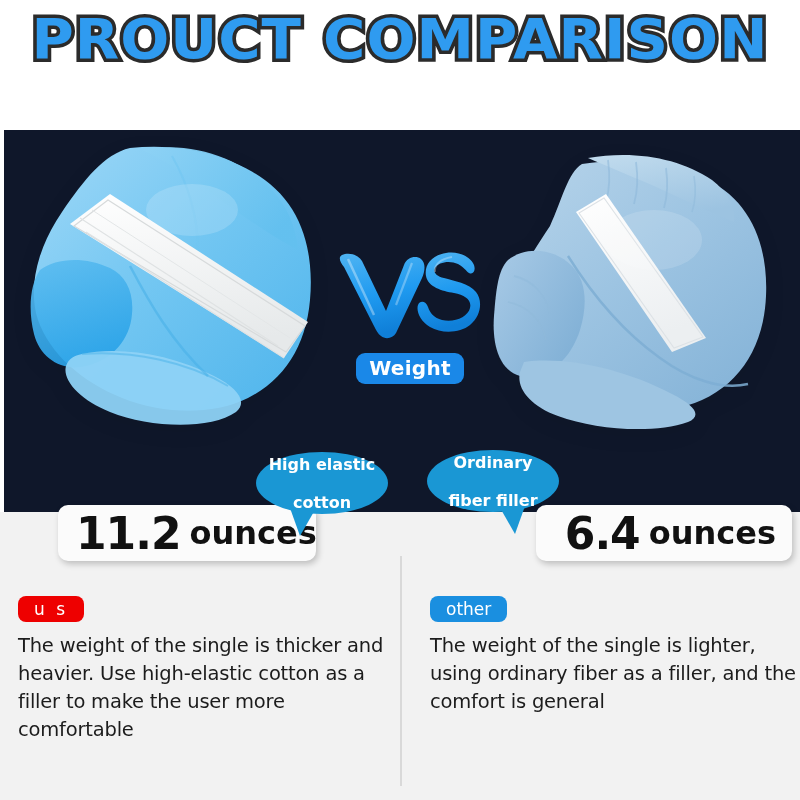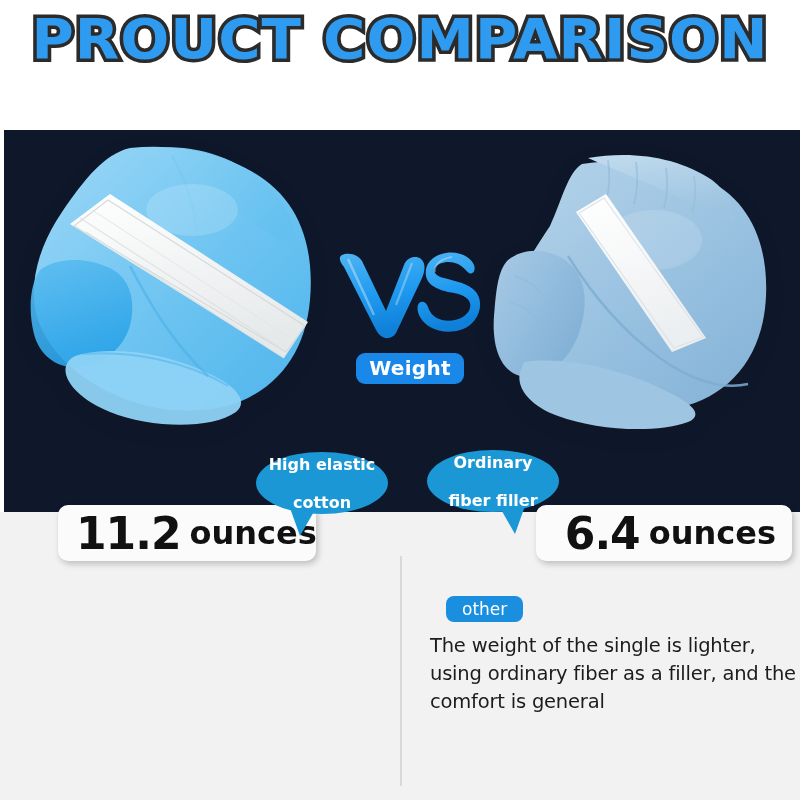--- a/index.html
+++ b/index.html
@@ -228,21 +228,20 @@
     padding: 0 16px;
     font-weight: normal;
   }
   .tag-us {
     background: #ee0000;
     letter-spacing: 3px;
   }
   .tag-other {
     background: #1a8fe0;
     letter-spacing: 0px;
-    margin-left: 16px;
   }
 
   .desc-text {
     margin-top: 10px;
     font-family: "DejaVu Sans", sans-serif;
     font-size: 19.5px;
     line-height: 28px;
     color: #1c1c1c;
     letter-spacing: -0.2px;
   }
@@ -400,19 +399,23 @@
     <span class="value-unit">ounces</span>
   </div>
 
   <div class="value-card value-card-right">
     <span class="value-num">6.4</span>
     <span class="value-unit">ounces</span>
   </div>
 
   <div class="divider"></div>
 
+  <div class="desc-col desc-left">
+    <div class="tag tag-us">u s</div>
+    <div class="desc-text">The weight of the single is thicker and heavier. Use high-elastic cotton as a filler to make the user more comfortable</div>
+  </div>
 
   <div class="desc-col desc-right">
     <div class="tag tag-other">other</div>
     <div class="desc-text">The weight of the single is lighter, using ordinary fiber as a filler, and the comfort is general</div>
   </div>
 
 </div>
 
 </body></html>

